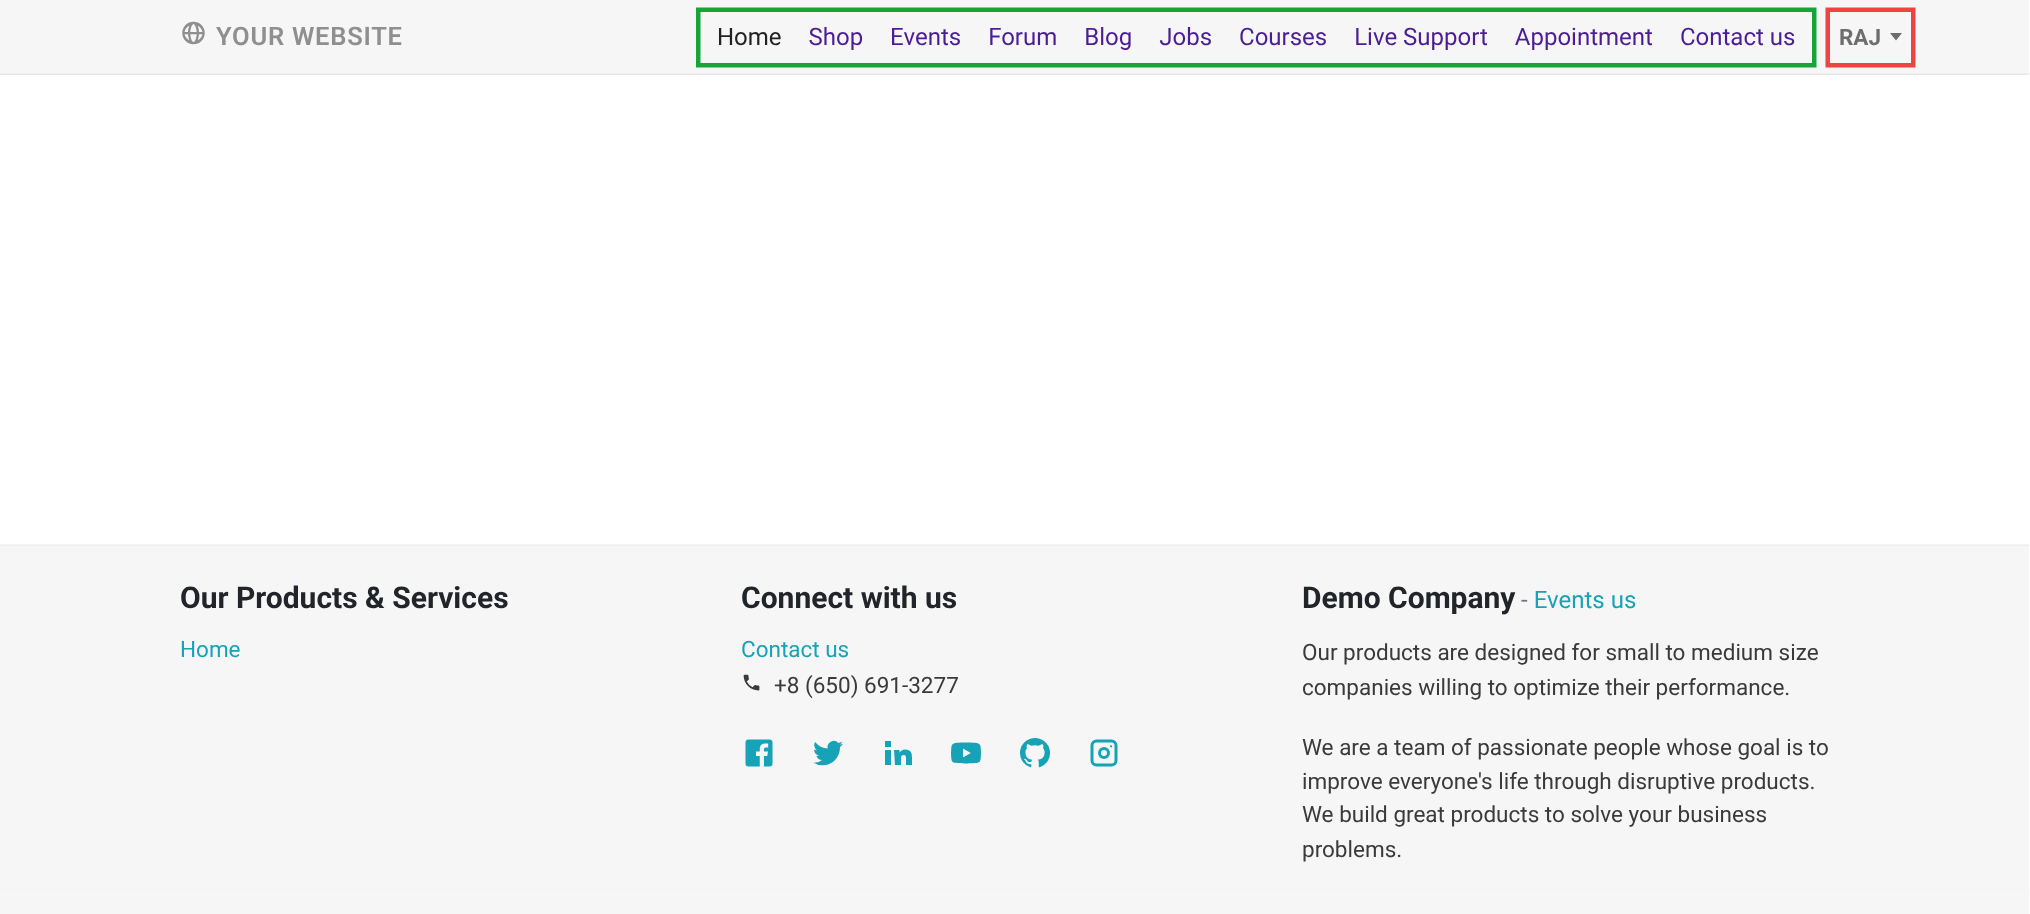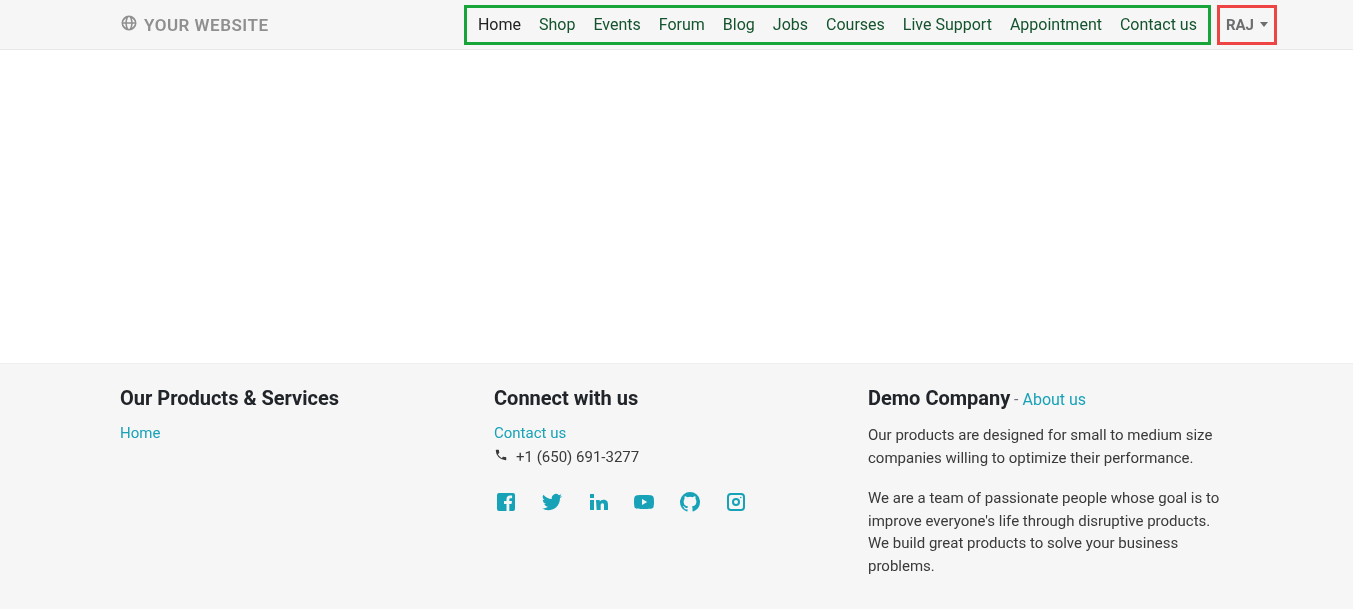--- a/index.html
+++ b/index.html
@@ -31,21 +31,21 @@
   .spacer { flex: 1; }
   .nav-box {
     border: 3px solid #17a53a;
     display: flex;
     align-items: center;
     height: 40px;
     padding: 0 2px;
   }
   .nav-item {
     padding: 0 9px;
-    color: #14532d;
+    color: #4c1d95;
     font-size: 16px;
     cursor: pointer;
     white-space: nowrap;
   }
   .nav-item.active { color: #222; }
   .user-box {
     border: 3px solid #ef4444;
     height: 40px;
     display: flex;
     align-items: center;
@@ -139,21 +139,21 @@
     </div>
     <div class="col">
       <h3>Connect with us</h3>
       <a class="link">Contact us</a>
       <div class="contact-line">
         <span>
           <svg viewBox="0 0 24 24">
               <path d="M6.6 10.8a15.1 15.1 0 0 0 6.6 6.6l2.2-2.2a1 1 0 0 1 1-.25 11.4 11.4 0 0 0 3.6.58 1 1 0 0 1 1 1V20a1 1 0 0 1-1 1A17 17 0 0 1 3 4a1 1 0 0 1 1-1h3.5a1 1 0 0 1 1 1 11.4 11.4 0 0 0 .58 3.6 1 1 0 0 1-.25 1z"></path>
             </svg>
         </span>
-        <span>+1 (650) 691-3277</span>
+        <span>+8 (650) 691-3277</span>
       </div>
       <div class="social-row">
         <span>
           <svg viewBox="0 0 24 24">
               <path d="M19 3H5a2 2 0 0 0-2 2v14a2 2 0 0 0 2 2h7.5v-7H10v-3h2.5V9.2c0-2.3 1.4-3.6 3.5-3.6.99 0 1.85.07 2.1.1v2.6h-1.44c-1.13 0-1.36.54-1.36 1.33V11H18l-.5 3h-2.2v7H19a2 2 0 0 0 2-2V5a2 2 0 0 0-2-2z"></path>
             </svg>
         </span>
         <span>
           <svg viewBox="0 0 24 24">
               <path d="M22 5.9a8.2 8.2 0 0 1-2.36.65 4.12 4.12 0 0 0 1.8-2.27 8.22 8.22 0 0 1-2.6 1 4.1 4.1 0 0 0-7 3.74A11.64 11.64 0 0 1 3.4 4.7a4.1 4.1 0 0 0 1.27 5.47 4.07 4.07 0 0 1-1.86-.51v.05a4.1 4.1 0 0 0 3.29 4.02 4.1 4.1 0 0 1-1.85.07 4.1 4.1 0 0 0 3.83 2.85A8.23 8.23 0 0 1 2 18.35a11.6 11.6 0 0 0 6.29 1.84c7.55 0 11.68-6.25 11.68-11.67l-.01-.53A8.34 8.34 0 0 0 22 5.9z"></path>
@@ -178,21 +178,21 @@
           <svg viewBox="0 0 24 24">
               <path d="M7 3h10a4 4 0 0 1 4 4v10a4 4 0 0 1-4 4H7a4 4 0 0 1-4-4V7a4 4 0 0 1 4-4zm0 2a2 2 0 0 0-2 2v10a2 2 0 0 0 2 2h10a2 2 0 0 0 2-2V7a2 2 0 0 0-2-2zm5 3a4 4 0 1 1 0 8 4 4 0 0 1 0-8zm0 2a2 2 0 1 0 0 4 2 2 0 0 0 0-4zm4.75-3.25a.75.75 0 1 1 0 1.5.75.75 0 0 1 0-1.5z"></path>
             </svg>
         </span>
       </div>
     </div>
     <div class="col">
       <div>
         <span class="company-heading">Demo Company</span>
         <span class="about-dash"> - </span>
-        <a class="about-link">About us</a>
+        <a class="about-link">Events us</a>
       </div>
       <p class="desc">Our products are designed for small to medium size companies willing to optimize their performance.</p>
       <p class="desc">We are a team of passionate people whose goal is to improve everyone's life through disruptive products. We build great products to solve your business problems.</p>
     </div>
   </div>
 </footer>
 
 <div class="footer-bottom">
   
   

